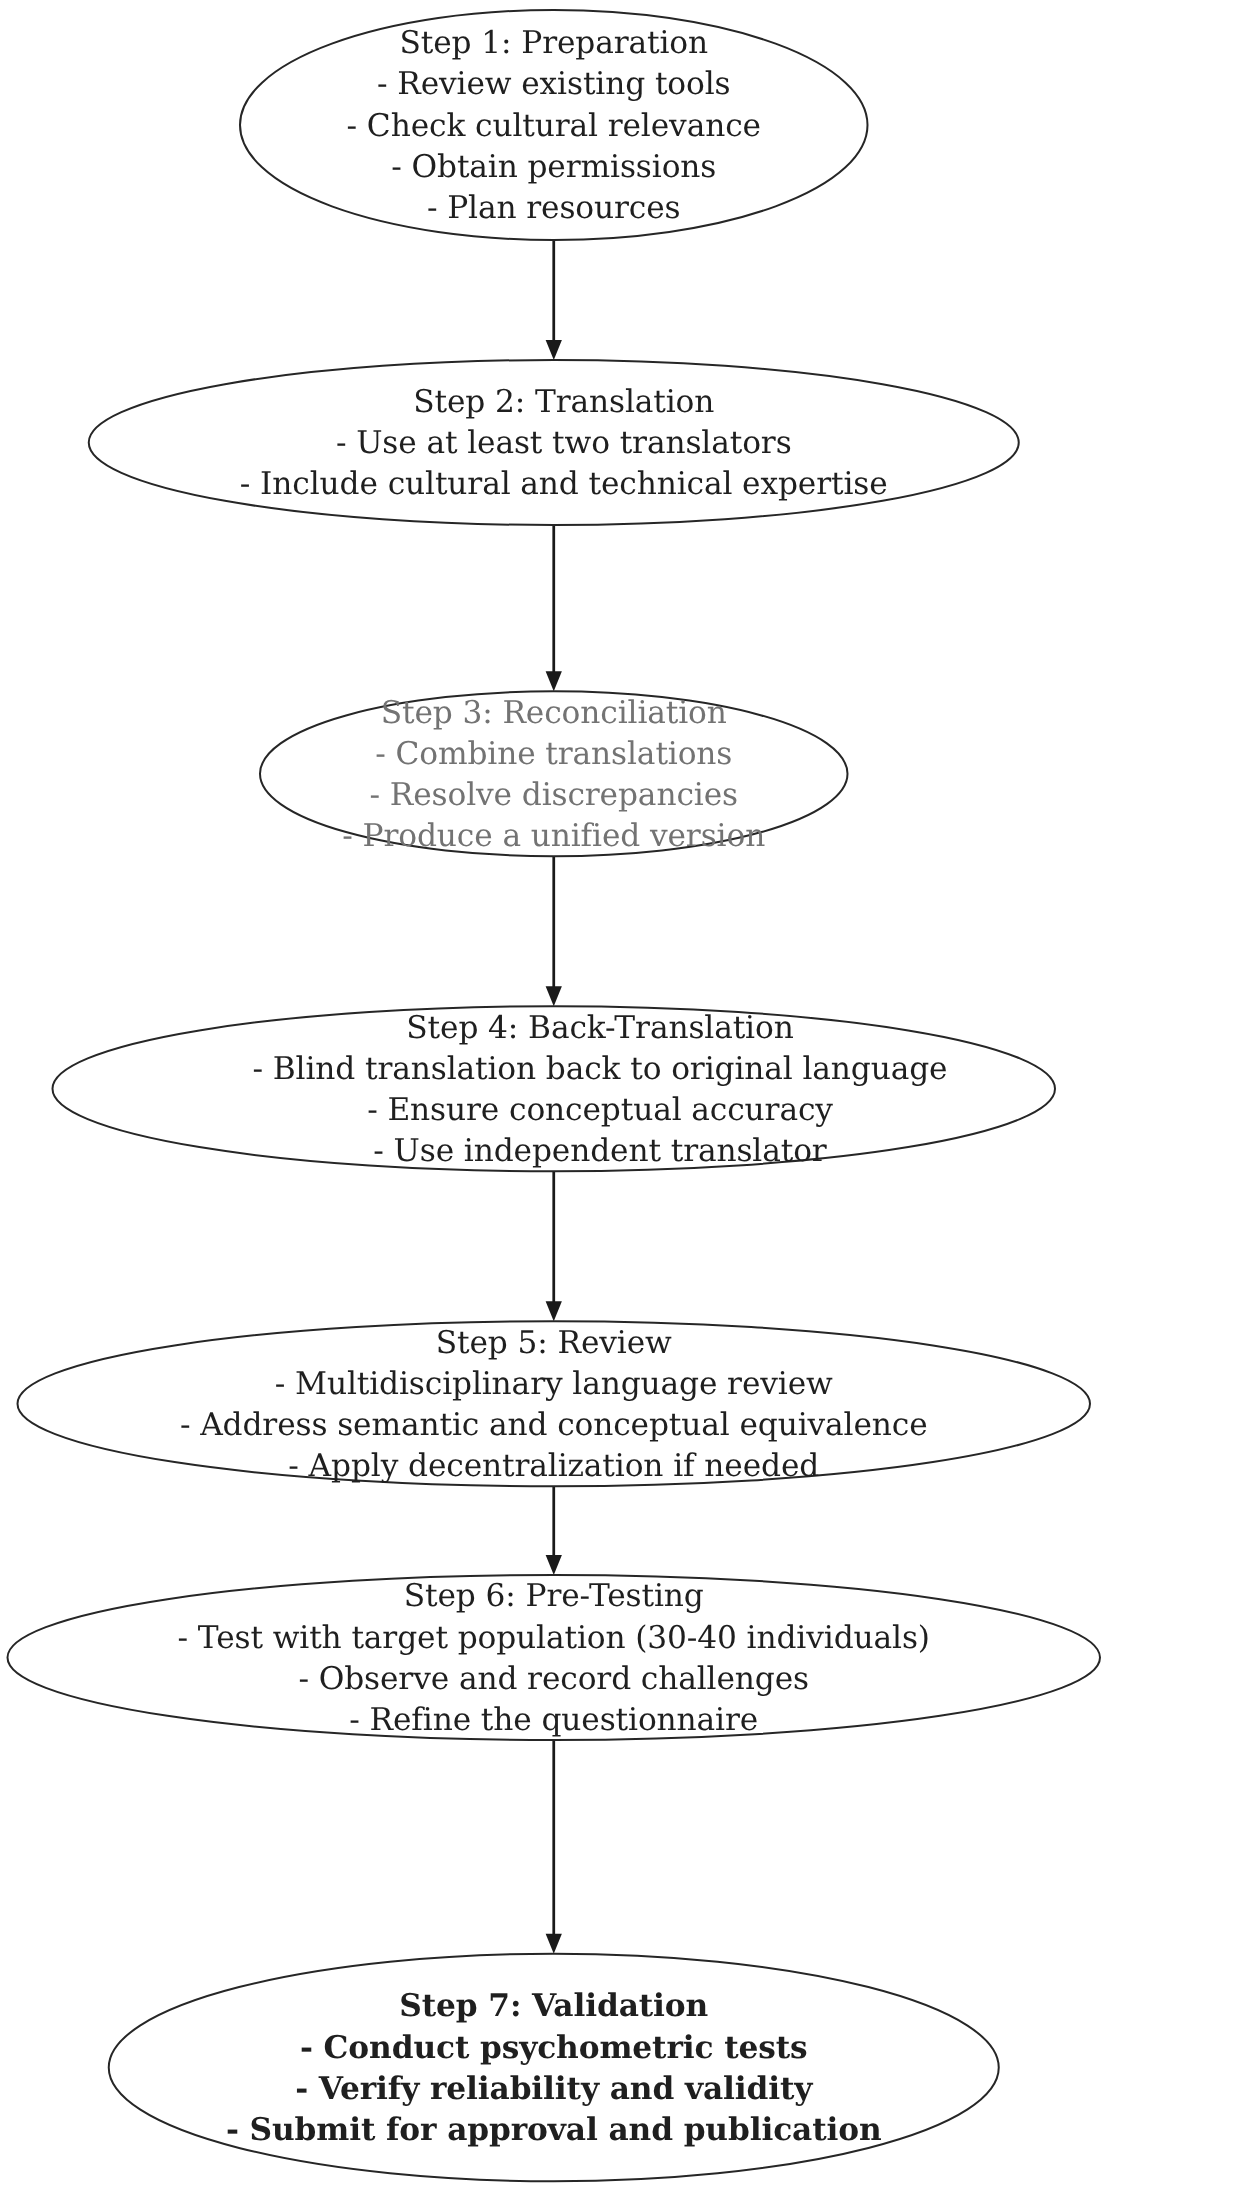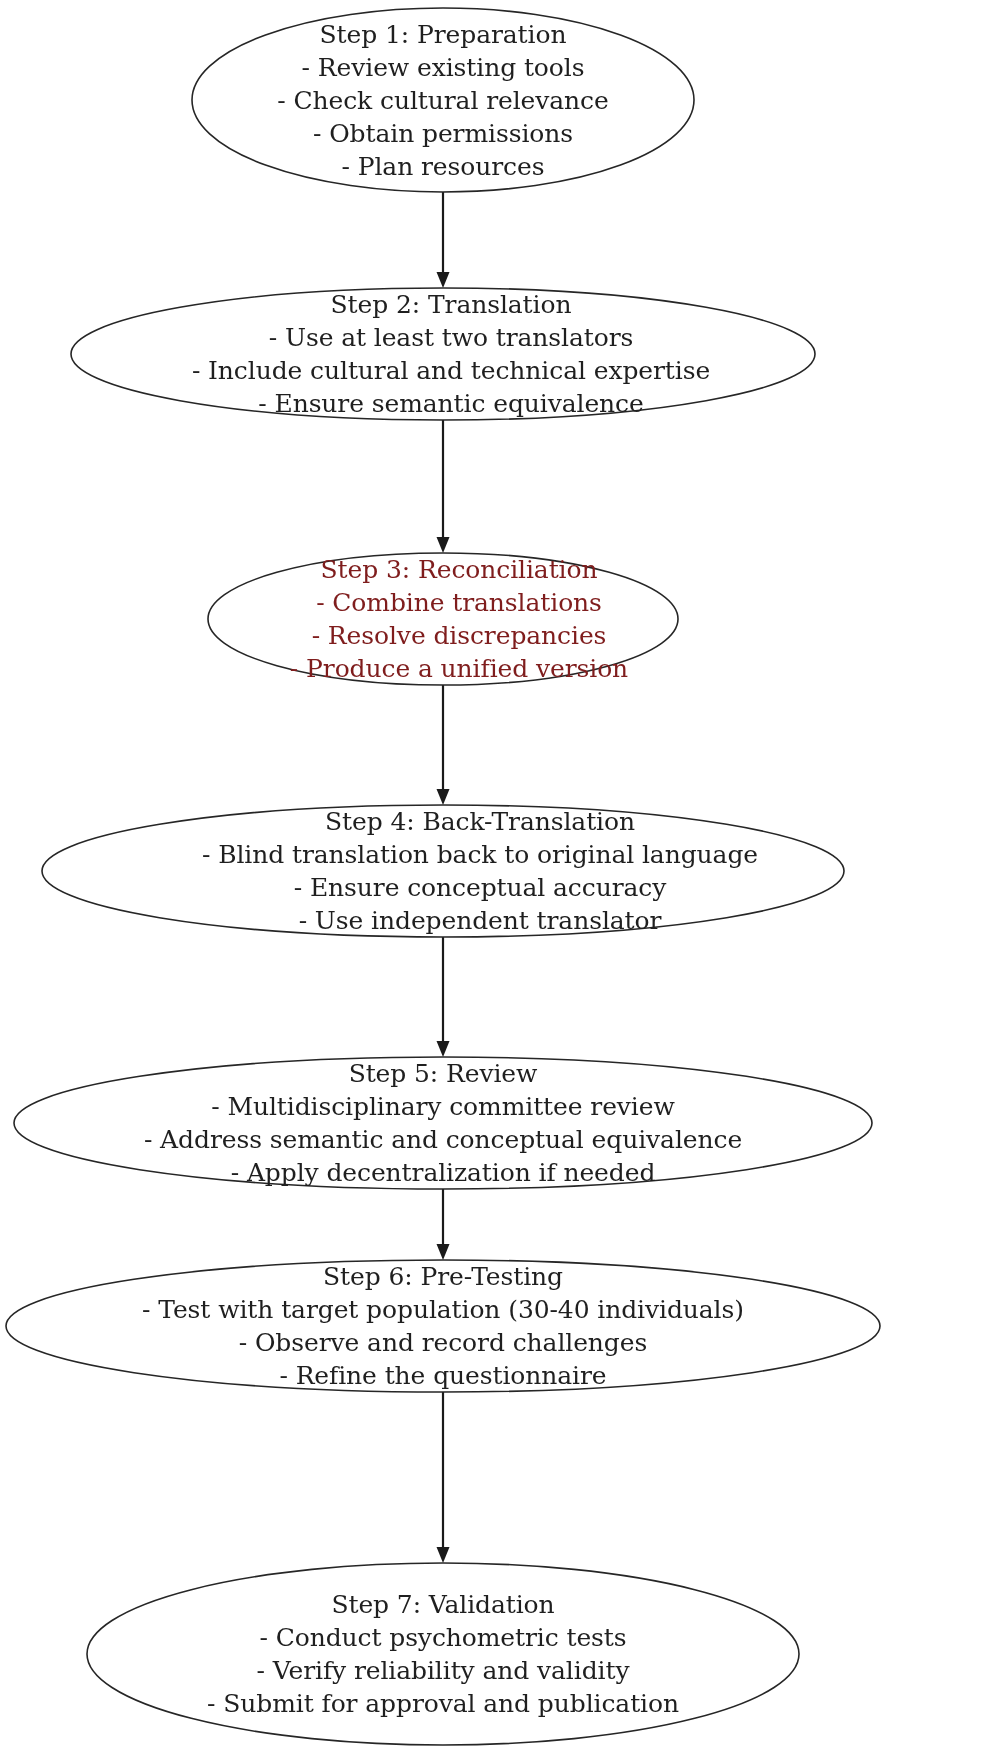--- a/index.html
+++ b/index.html
@@ -105,46 +105,45 @@
         <span class="node-title">Step 1: Preparation</span>
         <span class="node-bullet">- Review existing tools</span>
         <span class="node-bullet">- Check cultural relevance</span>
         <span class="node-bullet">- Obtain permissions</span>
         <span class="node-bullet">- Plan resources</span>
       </div>
       <div class="node-text" style="left: 451px; top: 354px; color: rgb(31, 31, 31);">
         <span class="node-title">Step 2: Translation</span>
         <span class="node-bullet">- Use at least two translators</span>
         <span class="node-bullet">- Include cultural and technical expertise</span>
-        <span class="node-bullet">- Ensure semantic equivalence</span>
       </div>
-      <div class="node-text" style="left: 443px; top: 619px; color: #7f1d1d; margin-left: 16px;">
+      <div class="node-text" style="left: 443px; top: 619px; color: #737373;">
         <span class="node-title">Step 3: Reconciliation</span>
         <span class="node-bullet">- Combine translations</span>
         <span class="node-bullet">- Resolve discrepancies</span>
         <span class="node-bullet">- Produce a unified version</span>
       </div>
       <div class="node-text" style="left: 443px; top: 871px; color: rgb(31, 31, 31); margin-left: 37px;">
         <span class="node-title">Step 4: Back-Translation</span>
         <span class="node-bullet">- Blind translation back to original language</span>
         <span class="node-bullet">- Ensure conceptual accuracy</span>
         <span class="node-bullet">- Use independent translator</span>
       </div>
       <div class="node-text" style="left: 443px; top: 1123px; color: rgb(31, 31, 31);">
         <span class="node-title">Step 5: Review</span>
-        <span class="node-bullet">- Multidisciplinary committee review</span>
+        <span class="node-bullet">- Multidisciplinary language review</span>
         <span class="node-bullet">- Address semantic and conceptual equivalence</span>
         <span class="node-bullet">- Apply decentralization if needed</span>
       </div>
       <div class="node-text" style="left: 443px; top: 1326px; color: rgb(31, 31, 31);">
         <span class="node-title">Step 6: Pre-Testing</span>
         <span class="node-bullet">- Test with target population (30-40 individuals)</span>
         <span class="node-bullet">- Observe and record challenges</span>
         <span class="node-bullet">- Refine the questionnaire</span>
       </div>
-      <div class="node-text" style="left: 443px; top: 1654px; color: rgb(31, 31, 31);">
+      <div class="node-text" style="left: 443px; top: 1654px; color: rgb(31, 31, 31); font-weight: bold;">
         <span class="node-title">Step 7: Validation</span>
         <span class="node-bullet">- Conduct psychometric tests</span>
         <span class="node-bullet">- Verify reliability and validity</span>
         <span class="node-bullet">- Submit for approval and publication</span>
       </div>
     </div>
 </div>
 
 </body></html>

